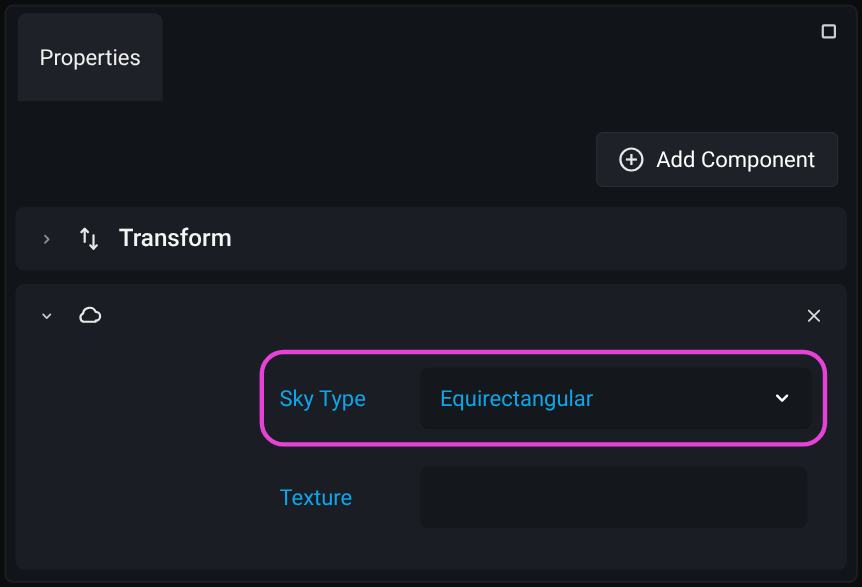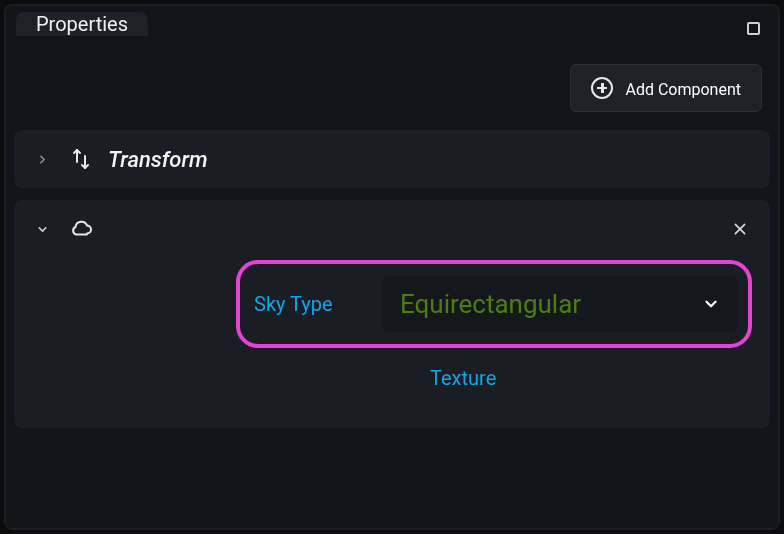--- a/index.html
+++ b/index.html
@@ -26,21 +26,21 @@
       flex-direction: column;
     }
     .tabs-row {
       display: flex;
       align-items: center;
       padding: 6px 10px 0 10px;
       position: relative;
     }
     .tab {
       background: #1e2228;
-      padding: 0 20px;
+      padding: 28px 20px;
       border-radius: 8px 8px 0 0;
       font-size: 20px;
       color: #f0f0f0;
     }
     .maximize-btn {
       position: absolute;
       right: 18px;
       top: 16px;
       width: 13px;
       height: 13px;
@@ -51,27 +51,27 @@
       flex: 1;
       padding: 18px 8px 8px 8px;
     }
     .add-row {
       display: flex;
       justify-content: flex-end;
       padding: 10px 8px 18px 8px;
     }
     .add-btn {
       display: flex;
-      align-items: flex-end;
+      align-items: center;
       gap: 12px;
       background: #1e2228;
       border: 1px solid #2a2f36;
       border-radius: 6px;
       padding: 12px 20px;
-      font-size: 16px;
+      font-size: 20px;
       color: #ffffff;
       cursor: pointer;
     }
     .plus-circle {
       width: 22px;
       height: 22px;
       border: 2.2px solid #e8e8e8;
       border-radius: 50%;
       display: flex;
       align-items: center;
@@ -103,21 +103,20 @@
       display: flex;
       align-items: center;
       padding: 12px 16px;
       gap: 14px;
       position: relative;
     }
     .component-header-title {
       font-size: 22px;
       color: #f5f5f5;
       font-weight: 500;
-      font-style: italic;
     }
     .chevron {
       width: 24px;
       height: 24px;
       display: flex;
       align-items: center;
       justify-content: center;
       flex-shrink: 0;
     }
     .chevron svg {
@@ -164,41 +163,40 @@
       border: 4px solid #e642d8;
       border-radius: 22px;
       padding: 12px 10px 12px 14px;
       margin-left: 206px;
       margin-right: 2px;
     }
     .field-row.normal {
       padding: 0 14px 0 14px;
       margin-left: 210px;
       margin-right: 6px;
-      flex-direction: column;
     }
     .field-label {
       font-size: 20px;
       color: #0ea5e9;
       width: 128px;
       flex-shrink: 0;
     }
     .field-value {
       flex: 1;
       background: #14181d;
       border-radius: 8px;
       height: 56px;
       display: flex;
       align-items: center;
       justify-content: space-between;
       padding: 0 18px;
     }
     .field-value-text {
-      color: #4d7c0f;
-      font-size: 26px;
+      color: #0ea5e9;
+      font-size: 20px;
     }
     .dropdown-chevron {
       width: 18px;
       height: 18px;
     }
     .dropdown-chevron svg {
       width: 18px;
       height: 18px;
     }
   </style>

